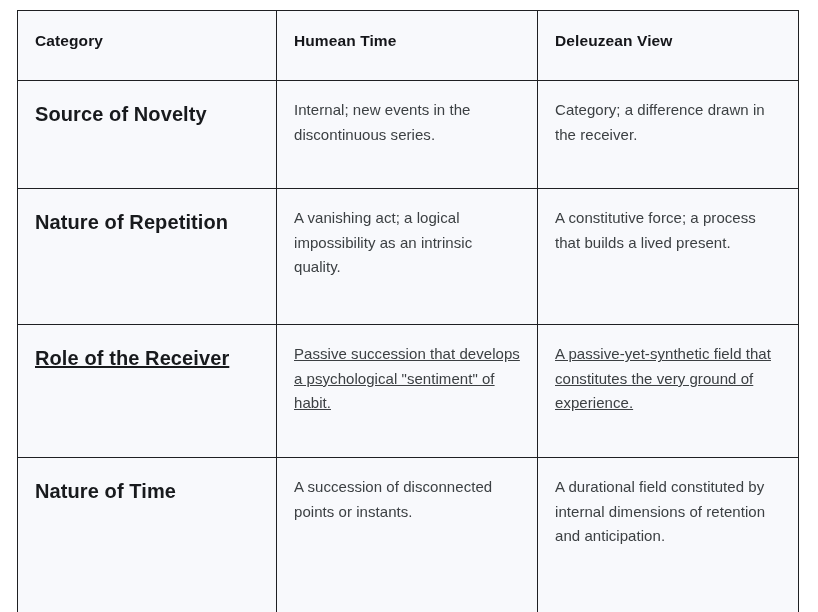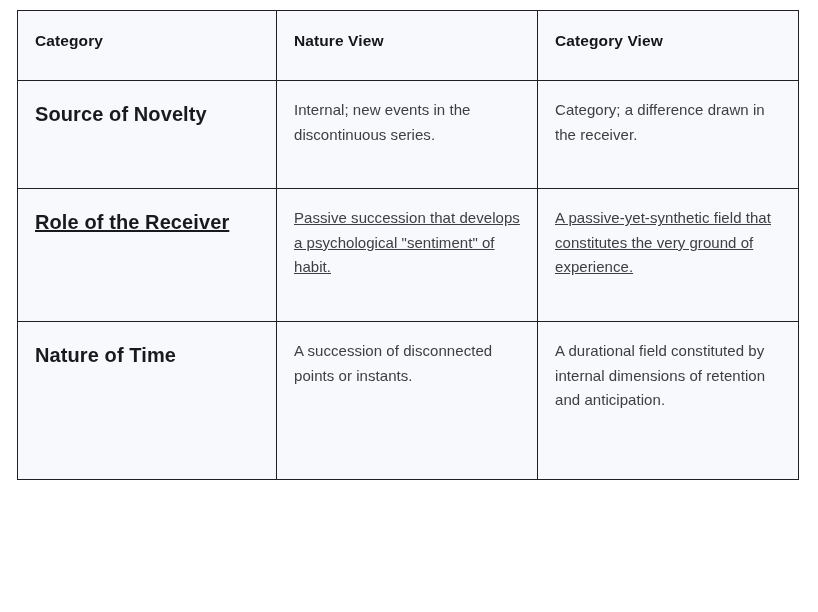--- a/index.html
+++ b/index.html
@@ -88,29 +88,34 @@
   <div class="table-wrap">
     <table class="comparison-table">
       <colgroup>
         <col class="c1">
         <col class="c2">
         <col class="c3">
       </colgroup>
       <thead>
         <tr>
           <th>Category</th>
-          <th>Nature View</th>
-          <th>Category View</th>
+          <th>Humean Time</th>
+          <th>Deleuzean View</th>
         </tr>
       </thead>
       <tbody>
         <tr class="row-0">
           <td class="cat-cell">Source of Novelty</td>
           <td>Internal; new events in the discontinuous series.</td>
           <td>Category; a difference drawn in the receiver.</td>
+        </tr>
+        <tr class="row-1">
+          <td class="cat-cell">Nature of Repetition</td>
+          <td>A vanishing act; a logical impossibility as an intrinsic quality.</td>
+          <td>A constitutive force; a process that builds a lived present.</td>
         </tr>
         <tr class="row-2">
           <td class="cat-cell">Role of the Receiver</td>
           <td>Passive succession that develops a psychological "sentiment" of habit.</td>
           <td>A passive-yet-synthetic field that constitutes the very ground of experience.</td>
         </tr>
         <tr class="row-3">
           <td class="cat-cell">Nature of Time</td>
           <td>A succession of disconnected points or instants.</td>
           <td>A durational field constituted by internal dimensions of retention and anticipation.</td>

